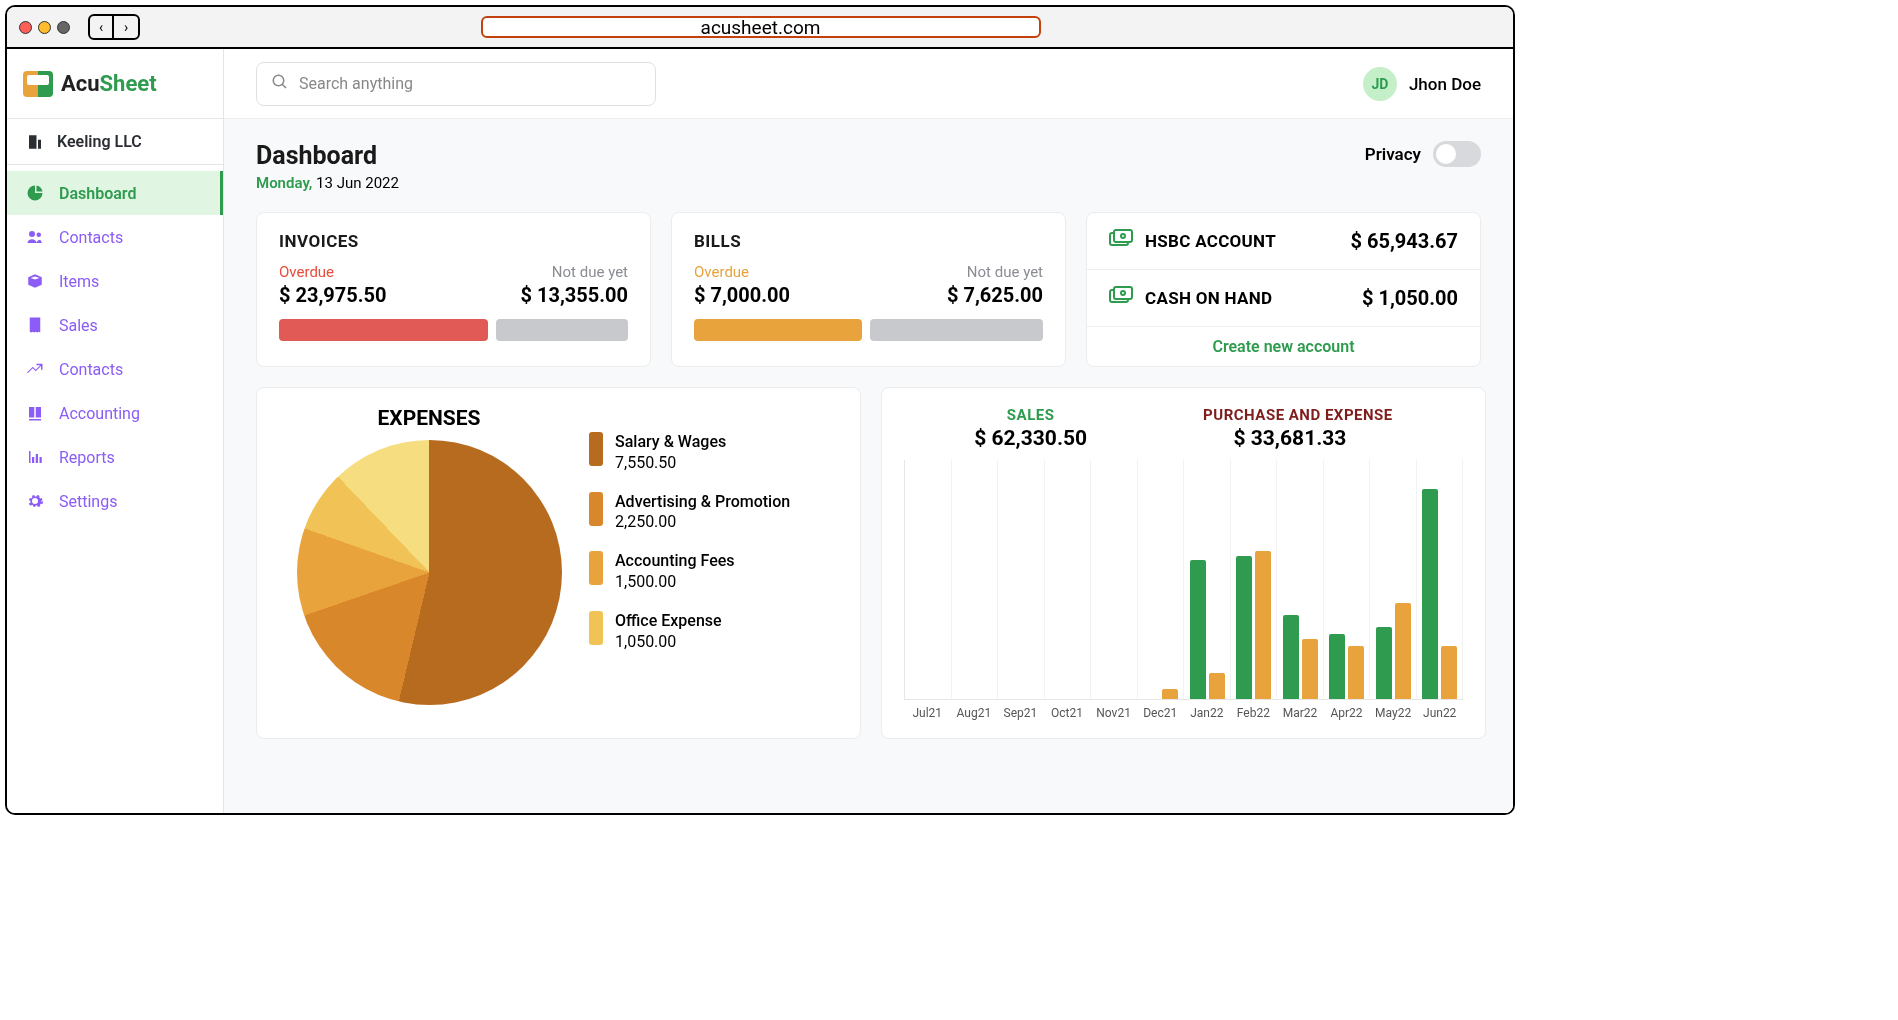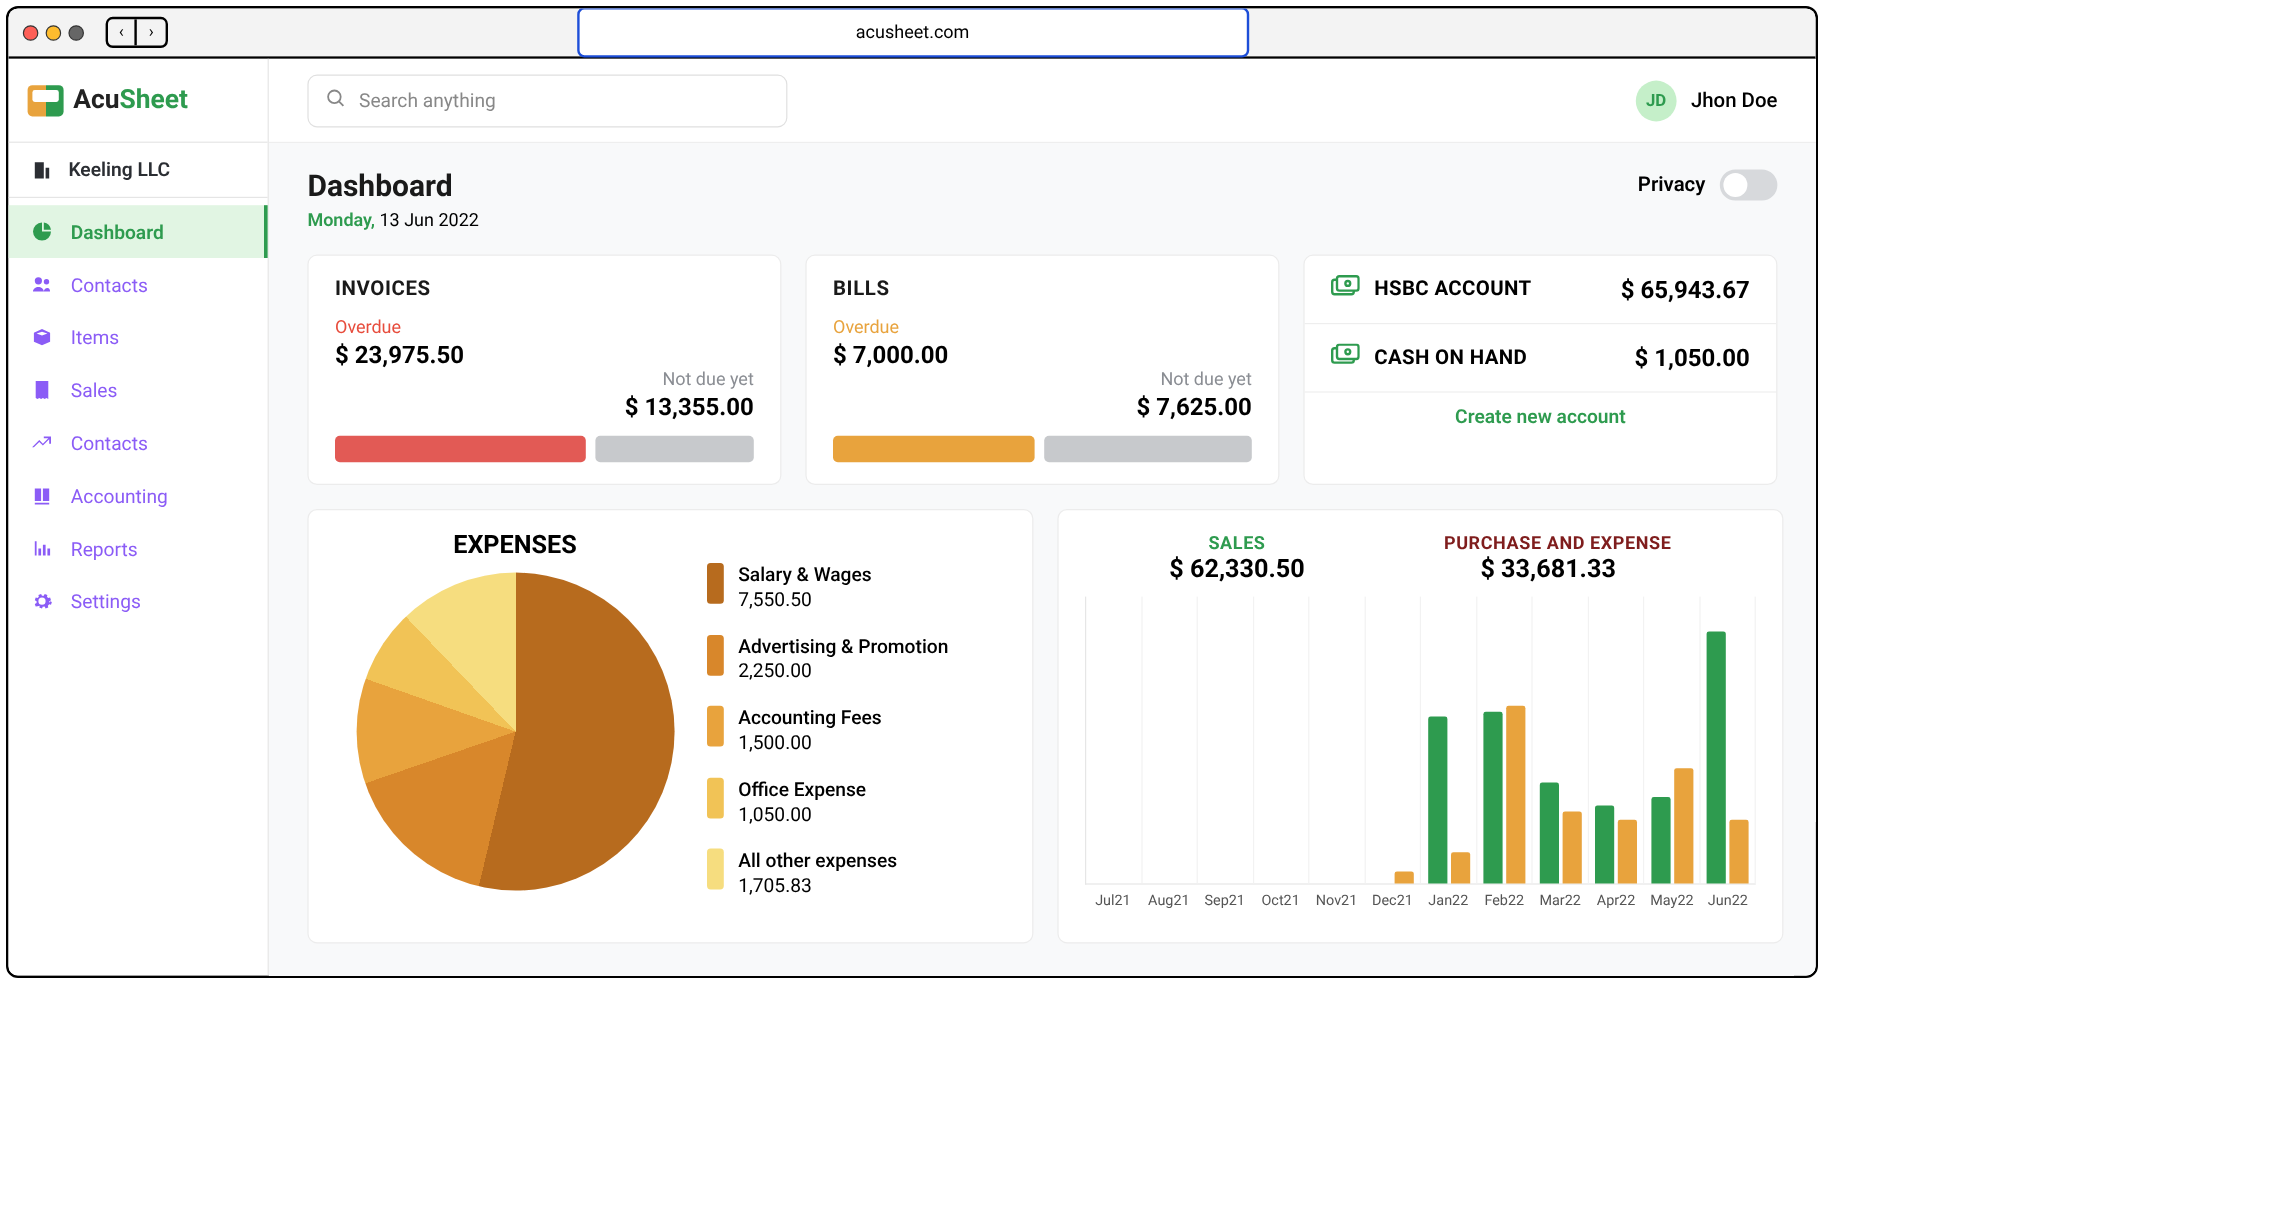--- a/index.html
+++ b/index.html
@@ -5,21 +5,21 @@
 * { box-sizing: border-box; margin: 0; padding: 0; font-family: -apple-system, BlinkMacSystemFont, "Segoe UI", Roboto, sans-serif; }
 body { background: #fff; }
 .browser-chrome { border: 2px solid #000; border-radius: 10px; width: 1510px; height: 810px; margin: 5px; overflow: hidden; background: #f3f3f3; }
 .titlebar { height: 42px; background: #f3f3f3; border-bottom: 2px solid #000; display: flex; align-items: center; padding: 0 12px; gap: 10px; }
 .traffic { display: flex; gap: 6px; }
 .tl { width: 13px; height: 13px; border-radius: 50%; border: 1.5px solid #333; }
 .tl.red { background: #fe5f57; } .tl.yel { background: #febc2e; } .tl.grn { background: #666; }
 .navbtns { display: flex; border: 2px solid #000; border-radius: 6px; overflow: hidden; margin-left: 8px; }
 .navbtns div { width: 24px; height: 22px; display: flex; align-items: center; justify-content: center; font-size: 14px; }
 .navbtns div:first-child { border-right: 2px solid #000; }
-.urlbar { flex: 0 0 560px; margin: 0 auto; border: 2px solid #1d4ed8; border-radius: 6px; height: 42px; display: flex; align-items: center; justify-content: center; font-size: 15px; background: #fff; }
+.urlbar { flex: 0 0 560px; margin: 0 auto; border: 2px solid #c2410c; border-radius: 6px; height: 22px; display: flex; align-items: center; justify-content: center; font-size: 19px; background: #fff; }
 .app { display: flex; height: calc(100% - 42px); background: #fff; }
 .sidebar { width: 217px; border-right: 1px solid #e5e5e5; }
 .logo-wrap { height: 70px; display: flex; align-items: center; padding: 16px 16px; gap: 8px; border-bottom: 1px solid #e5e5e5; }
 .logo-mark { width: 30px; height: 26px; background: linear-gradient(to right, #e8a33d 50%, #2e9b4f 50%); border-radius: 4px; position: relative; }
 .logo-mark::before { content: ""; position: absolute; inset: 4px 4px 12px 4px; background: #fff; border-radius: 2px; }
 .logo-text { font-size: 22px; font-weight: 700; color: #222; }
 .logo-text .green { color: #2e9b4f; }
 .company { height: 46px; display: flex; align-items: center; padding: 0 18px; gap: 12px; font-size: 16px; font-weight: 600; color: #2b2e33; border-bottom: 1px solid #e5e5e5; }
 .nav { padding-top: 6px; }
 .nav-item { height: 44px; display: flex; align-items: center; padding: 0 18px; gap: 14px; font-size: 16px; color: #8b5cf6; cursor: pointer; }
@@ -36,21 +36,21 @@
 .page-head { display: flex; align-items: flex-start; }
 .page-title { font-size: 25px; font-weight: 700; color: #1a1a1a; }
 .page-date { font-size: 15px; margin-top: 4px; }
 .page-date .green { color: #2e9b4f; font-weight: 600; }
 .privacy { margin-left: auto; display: flex; align-items: center; gap: 12px; font-size: 17px; font-weight: 600; }
 .toggle { width: 48px; height: 26px; background: #d7d9dc; border-radius: 20px; position: relative; }
 .toggle::after { content: ""; position: absolute; left: 3px; top: 3px; width: 20px; height: 20px; background: #fff; border-radius: 50%; }
 .grid-top { display: grid; grid-template-columns: 395px 395px 395px; gap: 20px; margin-top: 20px; }
 .card { background: #fff; border: 1px solid #ececec; border-radius: 8px; padding: 18px 22px; }
 .card-title { font-size: 17px; font-weight: 700; letter-spacing: 0.5px; color: #1a1a1a; margin-bottom: 12px; }
-.split { display: flex; justify-content: space-between; flex-direction: column; }
+.split { display: flex; justify-content: space-between; }
 .stat-label { font-size: 15px; margin-bottom: 2px; }
 .stat-label.red { color: #e74c3c; } .stat-label.orange { color: #e8a33d; } .stat-label.grey { color: #8a8d93; }
 .stat-val { font-size: 20px; font-weight: 700; }
 .bars { display: flex; gap: 8px; margin-top: 12px; }
 .bar { height: 22px; border-radius: 4px; }
 .accounts-card { padding: 0; }
 .acct-row { display: flex; align-items: center; padding: 16px 22px; border-bottom: 1px solid #eee; gap: 12px; }
 .acct-row:last-of-type { border-bottom: 1px solid #eee; }
 .acct-icon { color: #2e9b4f; }
 .acct-name { font-size: 17px; font-weight: 700; letter-spacing: 0.3px; }
@@ -303,27 +303,20 @@
                     <div>1,500.00</div>
                   </div>
                 </div>
                 <div class="leg-item">
                   <div class="leg-swatch" style="background:#f1c356"></div>
                   <div class="leg-text">
                     <div class="leg-name">Office Expense</div>
                     <div>1,050.00</div>
                   </div>
                 </div>
-                <div class="leg-item">
-                  <div class="leg-swatch" style="background:#f6dd7f"></div>
-                  <div class="leg-text">
-                    <div class="leg-name">All other expenses</div>
-                    <div>1,705.83</div>
-                  </div>
-                </div>
               </div>
           </div>
 
           <div class="card sp-card">
             <div class="sp-head">
               <div class="sp-col">
                 <div class="sp-lbl green">SALES</div>
                 <div class="sp-val">$ 62,330.50</div>
               </div>
               <div class="sp-col">

